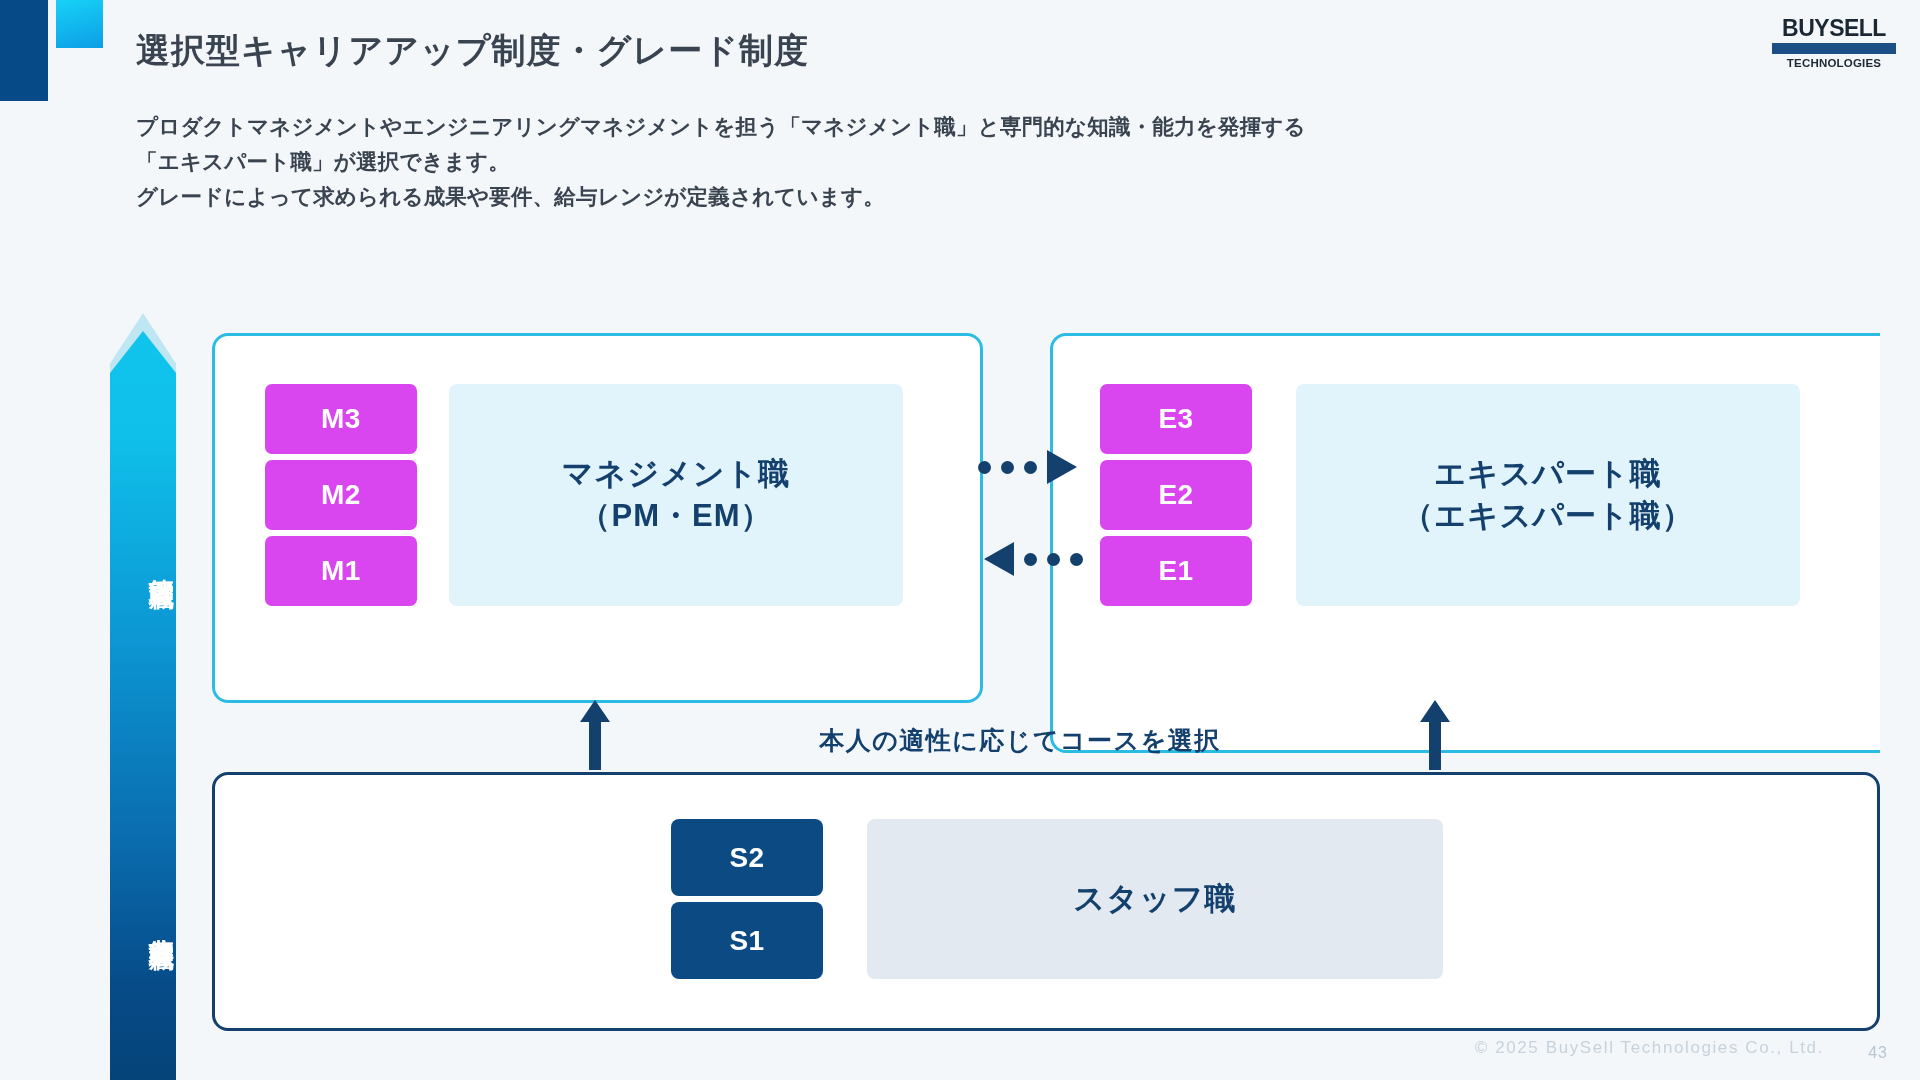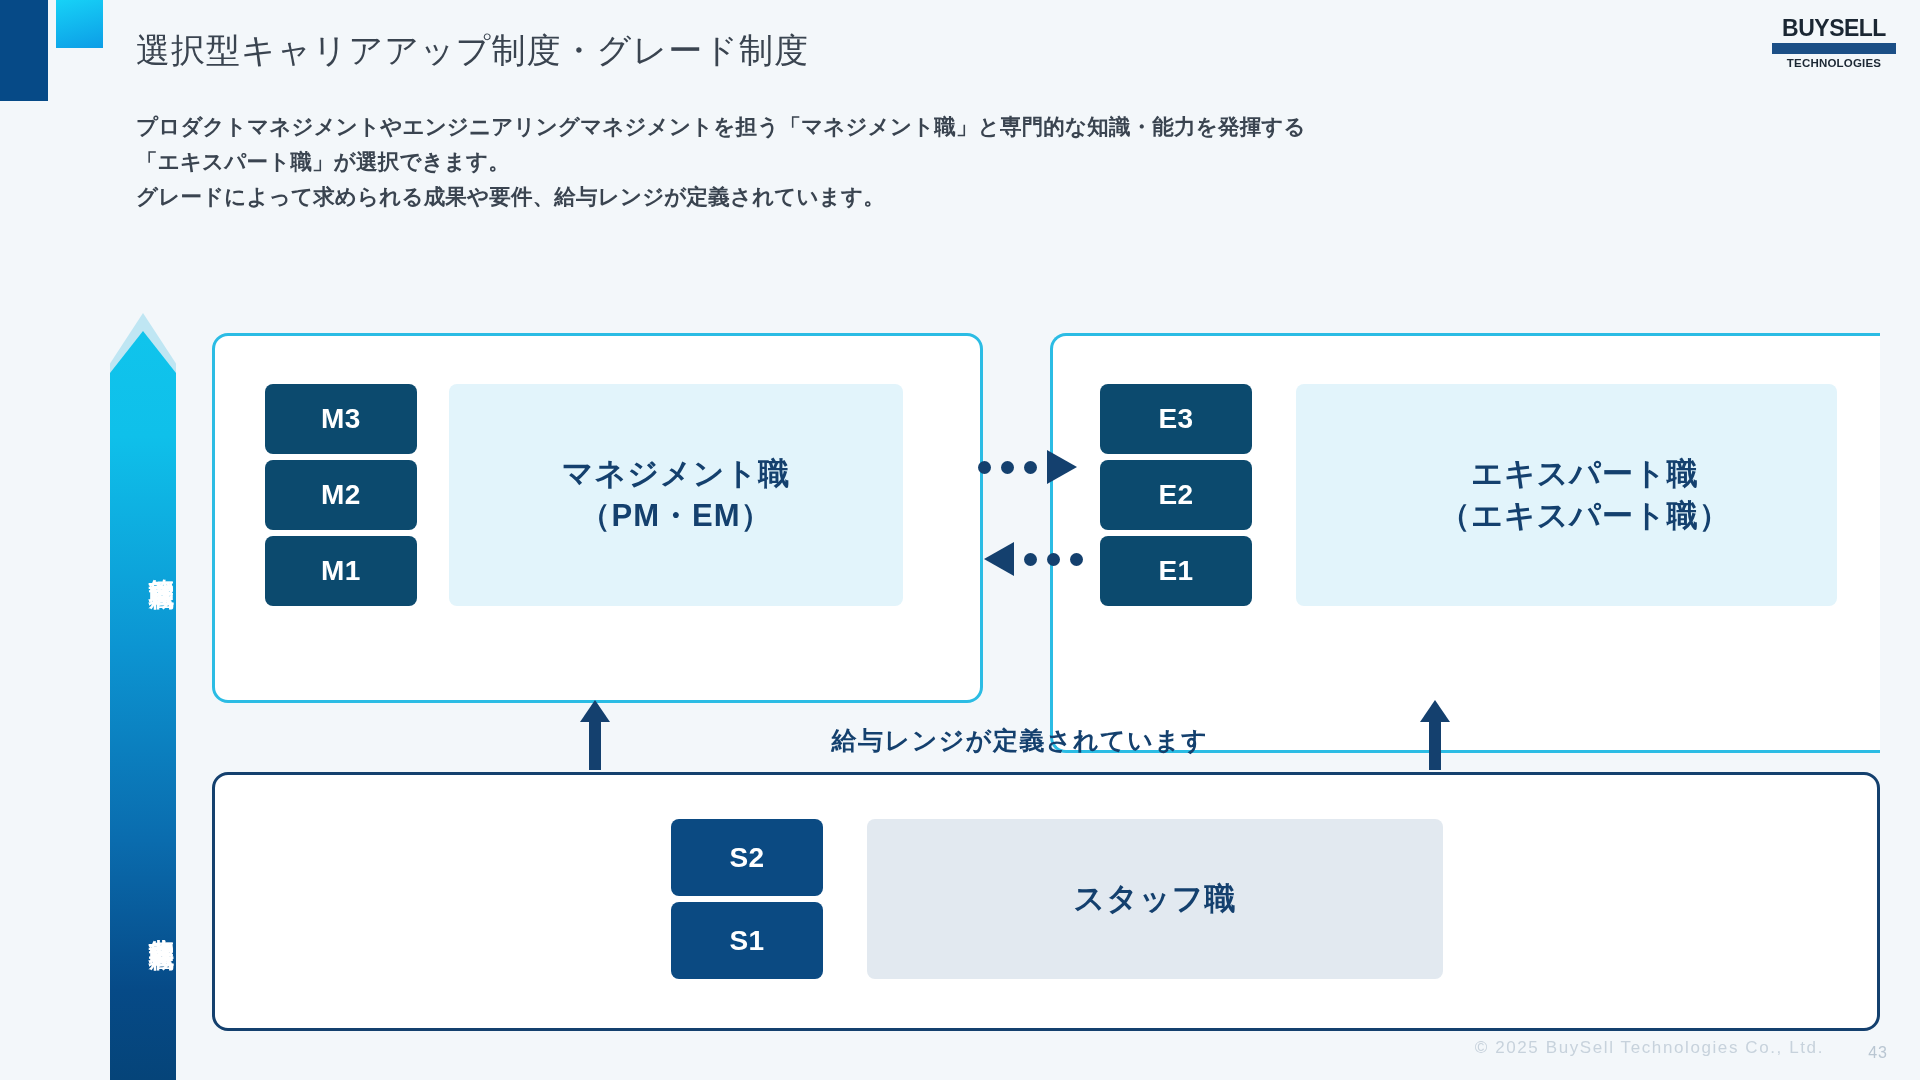--- a/index.html
+++ b/index.html
@@ -59,21 +59,21 @@
     letter-spacing: 0.2px;
     color: #1b2733;
     font-family: "Liberation Sans", sans-serif;
   }
 
   
   .page-title {
     position: absolute;
     left: 136px; top: 28px;
     font-size: 34px;
-    font-weight: normal;
+    font-weight: bold;
     color: #3a4450;
     letter-spacing: 1px;
     white-space: nowrap;
   }
   .lead {
     position: absolute;
     left: 136px; top: 110px;
     width: 1640px;
     font-size: 21.5px;
     font-weight: bold;
@@ -161,21 +161,21 @@
   .grade {
     display: flex;
     align-items: center;
     justify-content: center;
     color: #ffffff;
     font-size: 28px;
     font-weight: bold;
     border-radius: 8px;
     letter-spacing: 0.5px;
   }
-  .grade-cyan { background: #0c4a6e; }
+  .grade-cyan { background: #d946ef; border-radius: 7px; }
   .grade-navy { background: #0B4A82; }
 
   .panel {
     display: flex;
     align-items: center;
     justify-content: center;
     border-radius: 8px;
     text-align: center;
     color: #14406E;
     font-weight: bold;
@@ -186,21 +186,21 @@
   .panel-gray   { background: #E2E9F0; }
 
   
   .mgmt-inner  { left: 50px; top: 48px; }
   .mgmt-inner .grade      { width: 152px; height: 70px; }
   .mgmt-inner .panel      { width: 454px; margin-left: 32px; font-size: 31px; }
 
   
   .expert-inner { left: 47px; top: 48px; }
   .expert-inner .grade    { width: 152px; height: 70px; }
-  .expert-inner .panel    { width: 504px; margin-left: 44px; font-size: 31px; padding-left: 37px; }
+  .expert-inner .panel    { width: 504px; margin-left: 44px; font-size: 31px; }
 
   
   .staff-inner { left: 456px; top: 44px; }
   .staff-inner .grade     { width: 152px; height: 77px; }
   .staff-inner .panel     { width: 576px; margin-left: 44px; font-size: 31px; }
 
   
   .dotted-arrow {
     position: absolute;
     height: 34px;
@@ -350,21 +350,21 @@
 
   <div class="up-arrow up-left">
     <div class="head"></div>
     <div class="shaft"></div>
   </div>
   <div class="up-arrow up-right">
     <div class="head"></div>
     <div class="shaft"></div>
   </div>
 
-  <div class="tier-caption">給与レンジが定義されています</div>
+  <div class="tier-caption">本人の適性に応じてコースを選択</div>
 
   <div class="card card-staff">
     <div class="card-inner staff-inner">
       <div class="grades">
         <div class="grade grade-navy">S2</div>
         <div class="grade grade-navy">S1</div>
       </div>
       <div class="panel panel-gray">
         <div>スタッフ職</div>
       </div>

